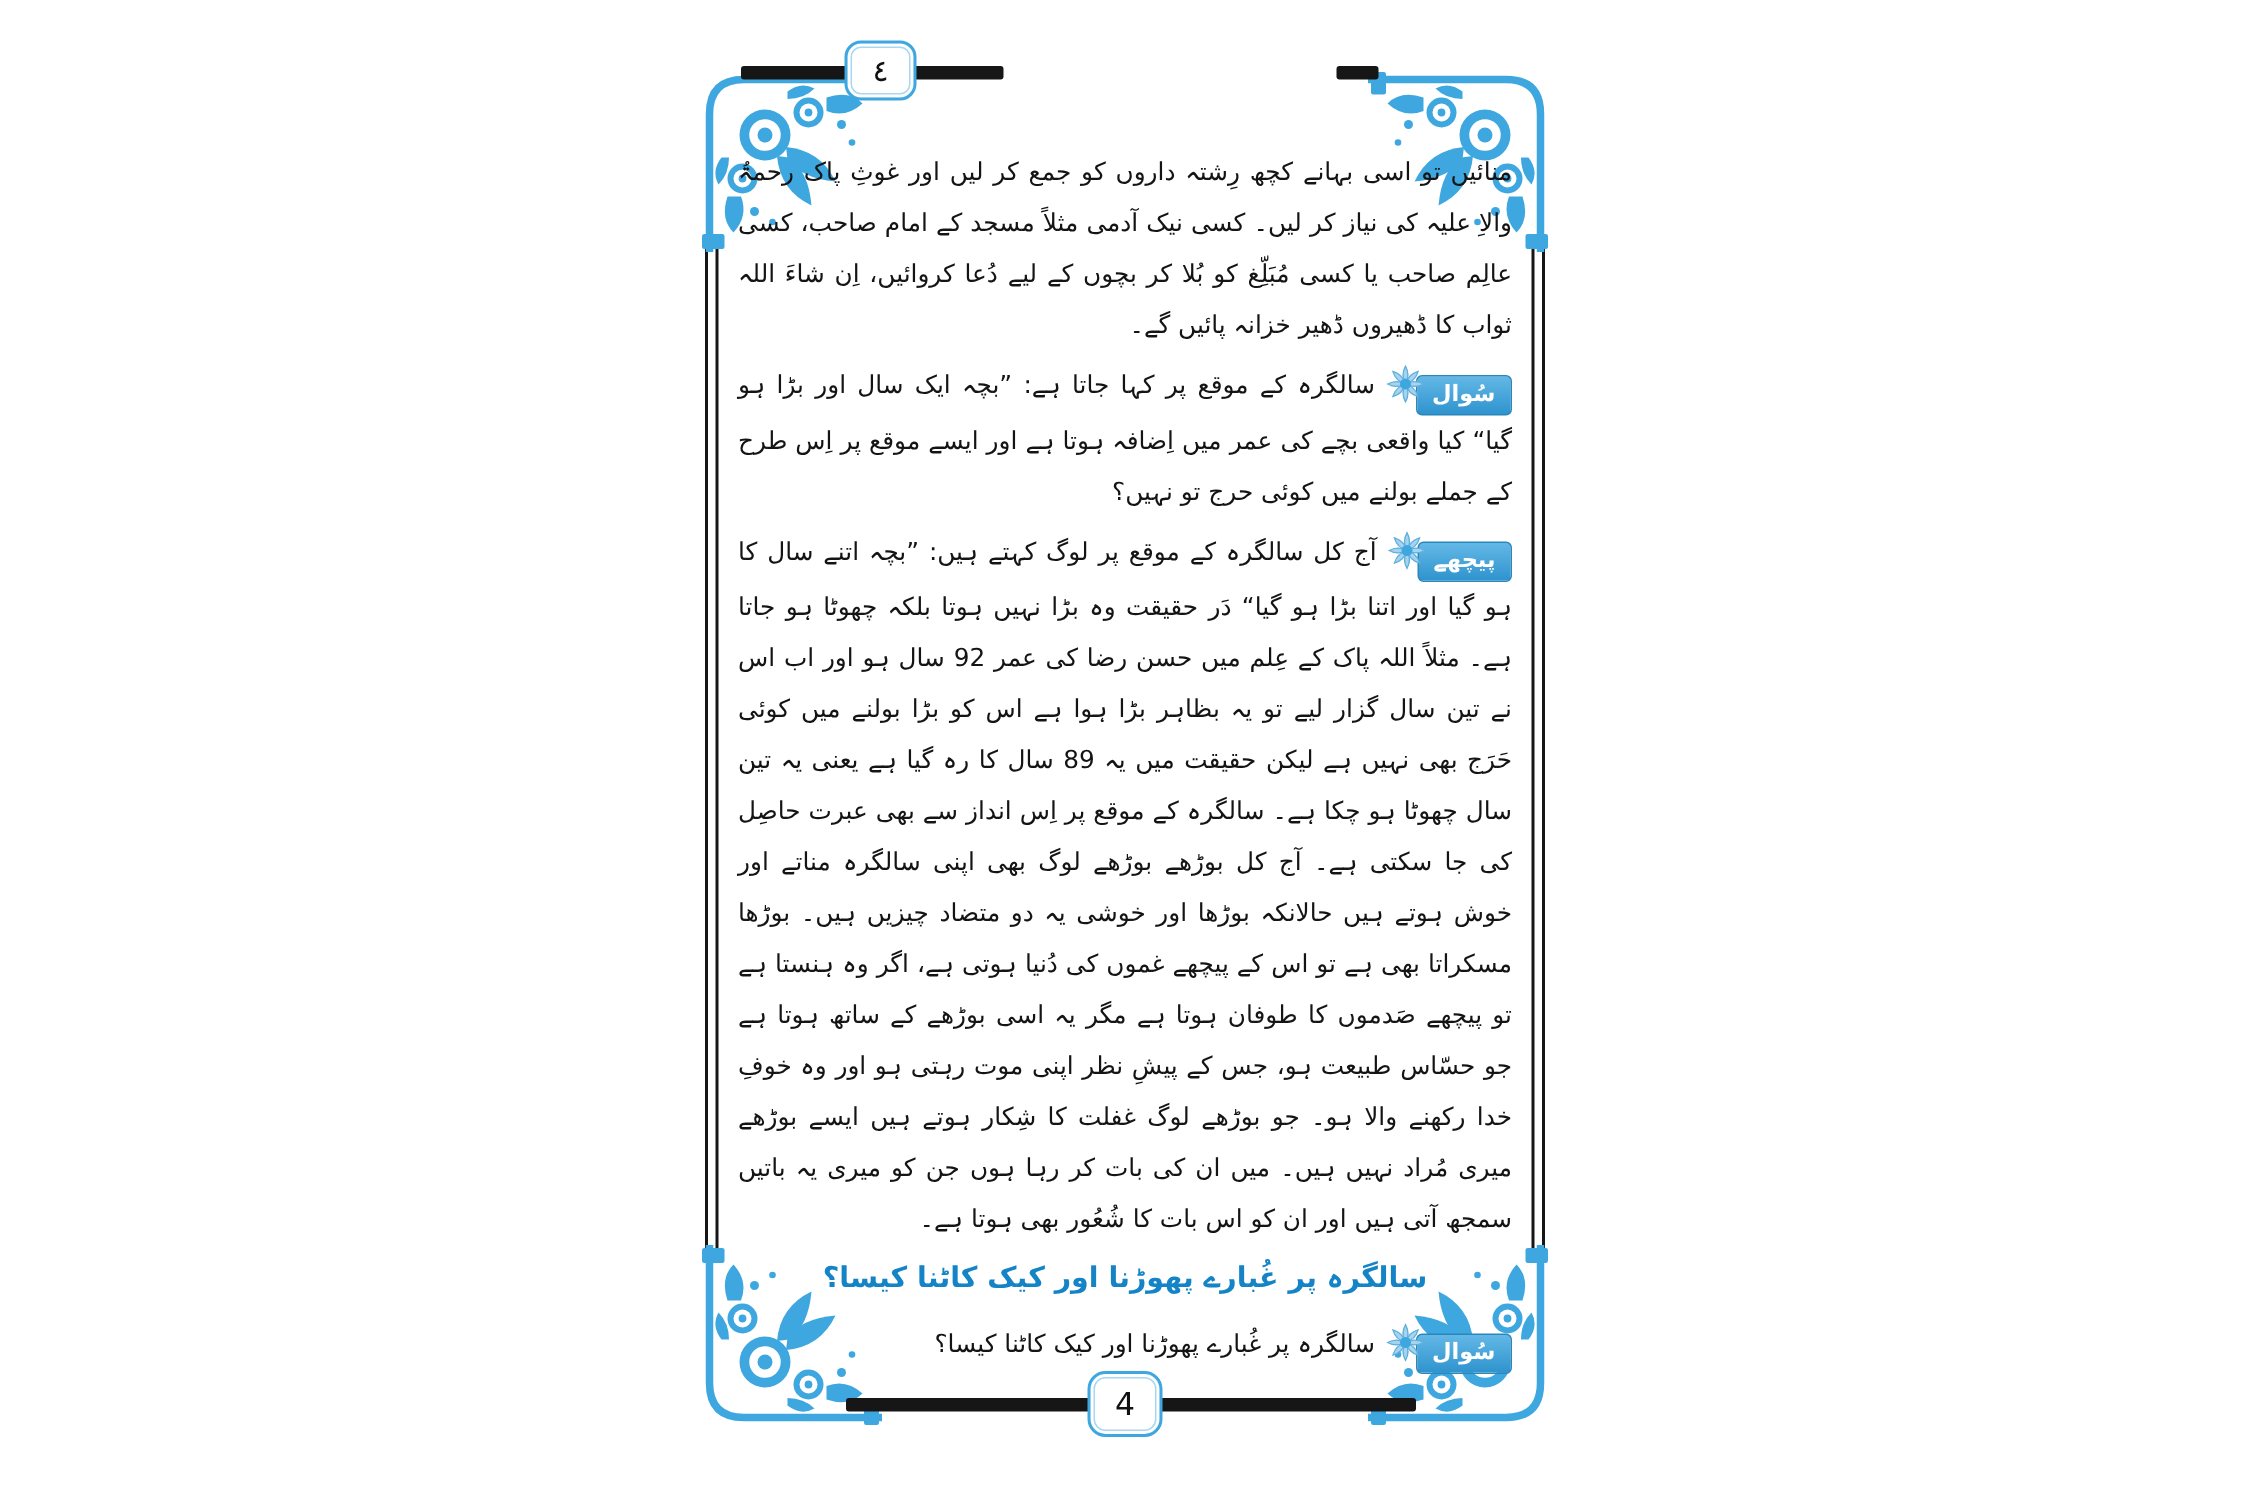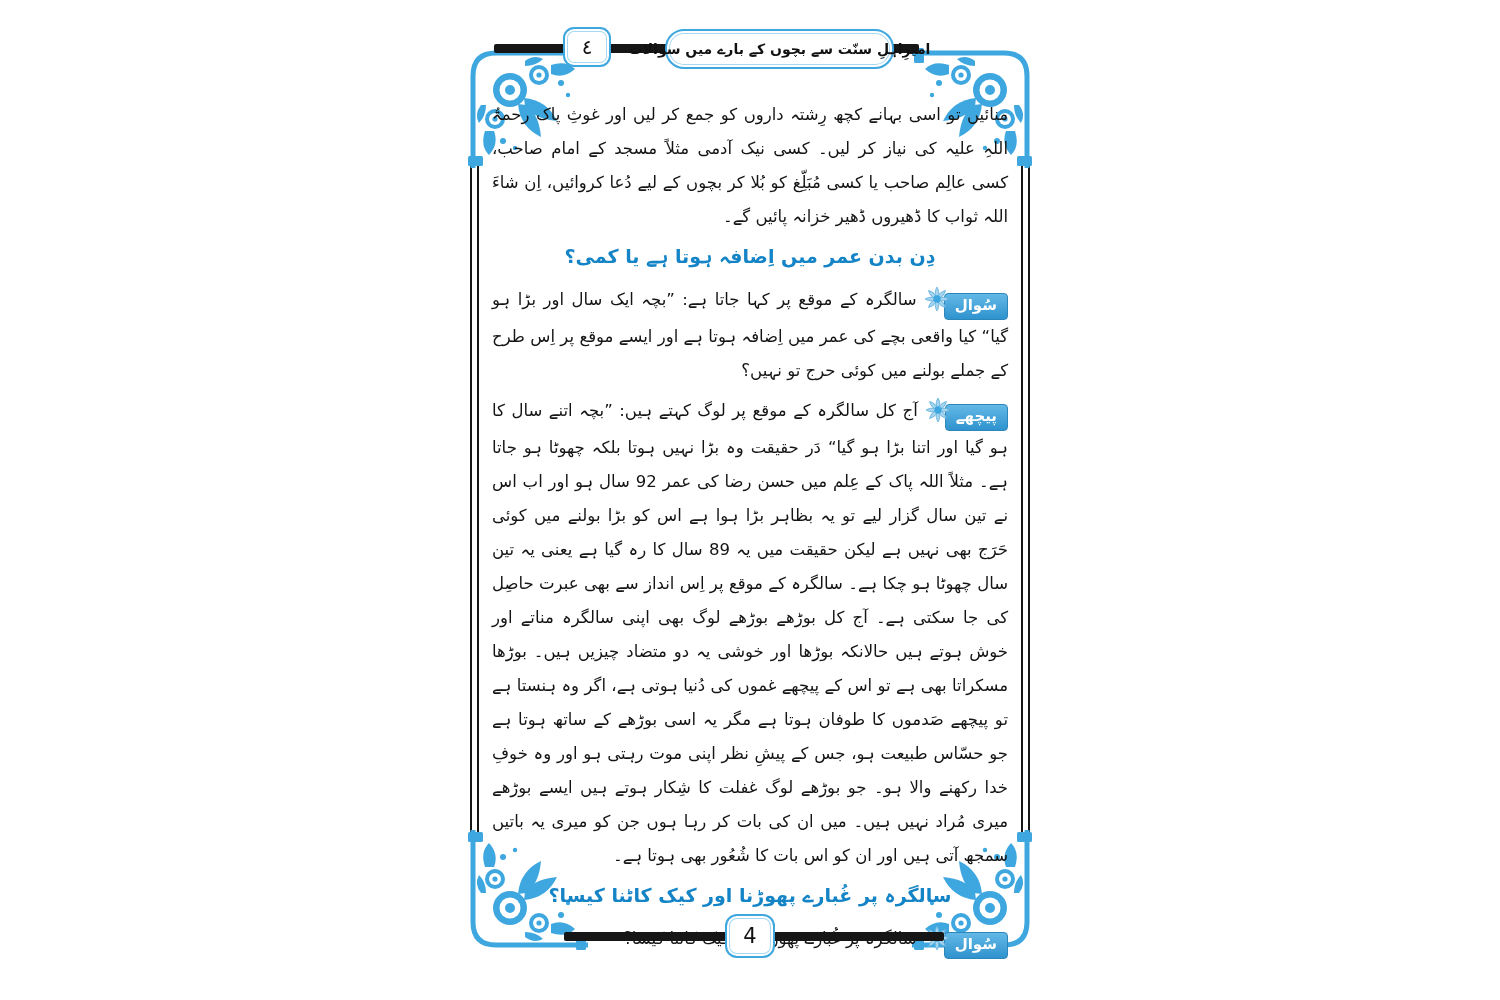--- a/index.html
+++ b/index.html
@@ -179,36 +179,32 @@
             <circle cx="47" cy="100" r="2.2"></circle>
         </g>
       </svg>
     </div>
 
     <div class="bar" id="hbar1"></div>
     <div class="framebox" id="num-top">
       <span>٤</span>
     </div>
     <div class="bar" id="hbar2"></div>
-    <div class="framebox" id="title-box">
-      <span>امیرِاہلِ سنّت سے بچوں کے بارے میں سوالات</span>
-    </div>
     <div class="bar" id="hbar3"></div>
 
     <div class="bar" id="fbar1"></div>
     <div class="framebox" id="num-bottom">
       <span>4</span>
     </div>
     <div class="bar" id="fbar2"></div>
 
     <div class="content">
 
-      <p class="body">منائیں تو اسی بہانے کچھ رِشتہ داروں کو جمع کر لیں اور غوثِ پاک رحمۃُ اللہِ علیہ کی نیاز کر لیں۔ کسی نیک آدمی مثلاً مسجد کے امام صاحب، کسی عالِم صاحب یا کسی مُبَلِّغ کو بُلا کر بچوں کے لیے دُعا کروائیں، اِن شاءَ اللہ ثواب کا ڈھیروں ڈھیر خزانہ پائیں گے۔</p>
-
-      <h2 class="heading">دِن بدن عمر میں اِضافہ ہوتا ہے یا کمی؟</h2>
+      <p class="body">منائیں تو اسی بہانے کچھ رِشتہ داروں کو جمع کر لیں اور غوثِ پاک رحمۃُ والاِ علیہ کی نیاز کر لیں۔ کسی نیک آدمی مثلاً مسجد کے امام صاحب، کسی عالِم صاحب یا کسی مُبَلِّغ کو بُلا کر بچوں کے لیے دُعا کروائیں، اِن شاءَ اللہ ثواب کا ڈھیروں ڈھیر خزانہ پائیں گے۔</p>
+
 
       <p class="qa">
         <span class="badge-wrap">
           <span class="badge">سُوال</span>
           <svg class="flower-svg" width="26" height="26" viewBox="0 0 24 24">
             <g fill="#a6d4ee" stroke="#5fb0dd" stroke-width="0.8">
               <path d="M12 1 C14.2 5 14.2 8 12 12 C9.8 8 9.8 5 12 1 Z"></path>
               <path d="M12 1 C14.2 5 14.2 8 12 12 C9.8 8 9.8 5 12 1 Z" transform="rotate(45 12 12)"></path>
               <path d="M12 1 C14.2 5 14.2 8 12 12 C9.8 8 9.8 5 12 1 Z" transform="rotate(90 12 12)"></path>
               <path d="M12 1 C14.2 5 14.2 8 12 12 C9.8 8 9.8 5 12 1 Z" transform="rotate(135 12 12)"></path>

